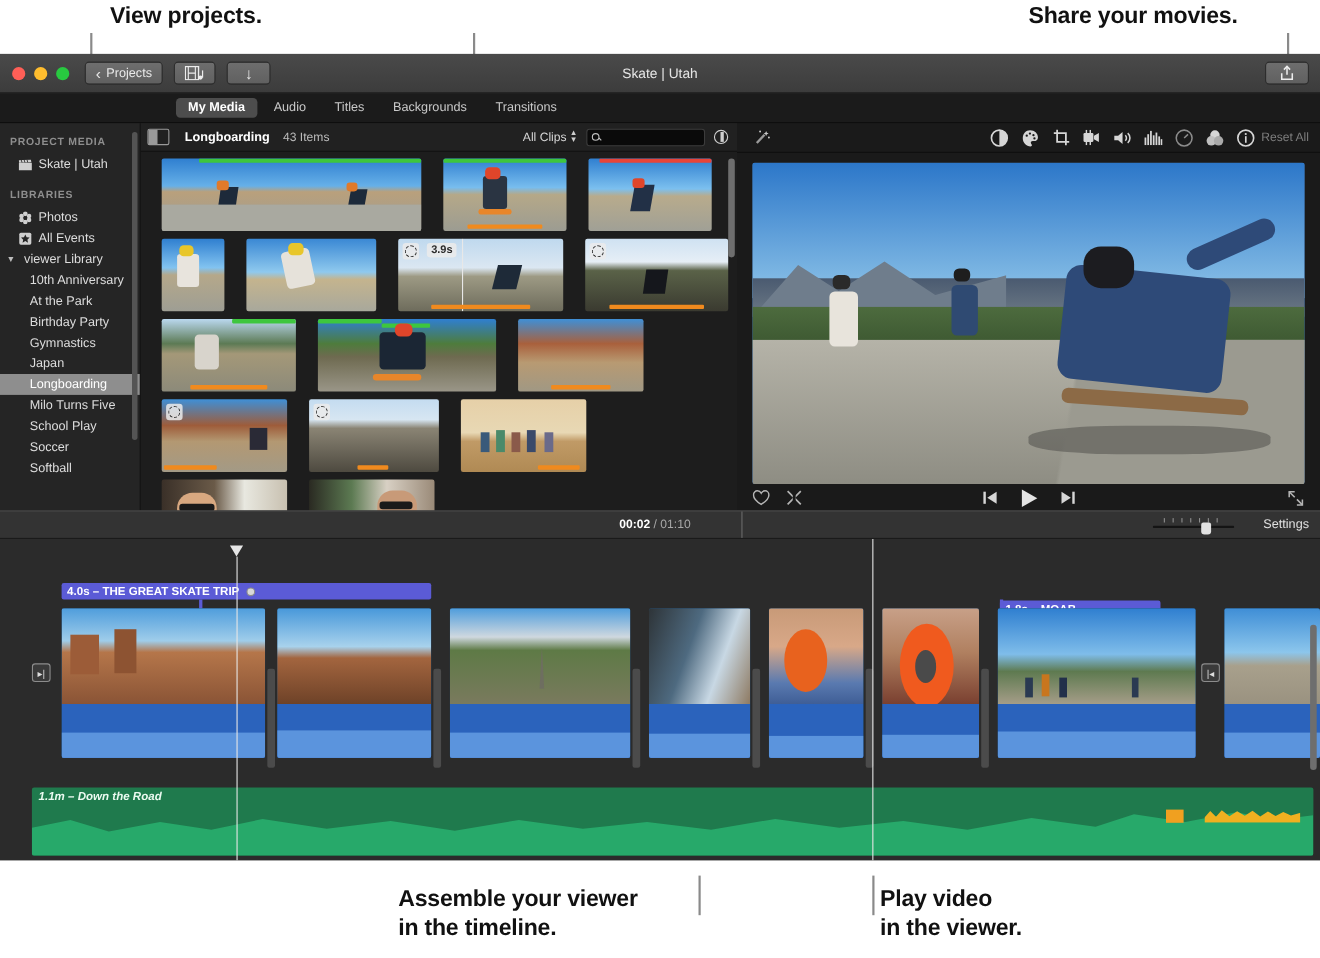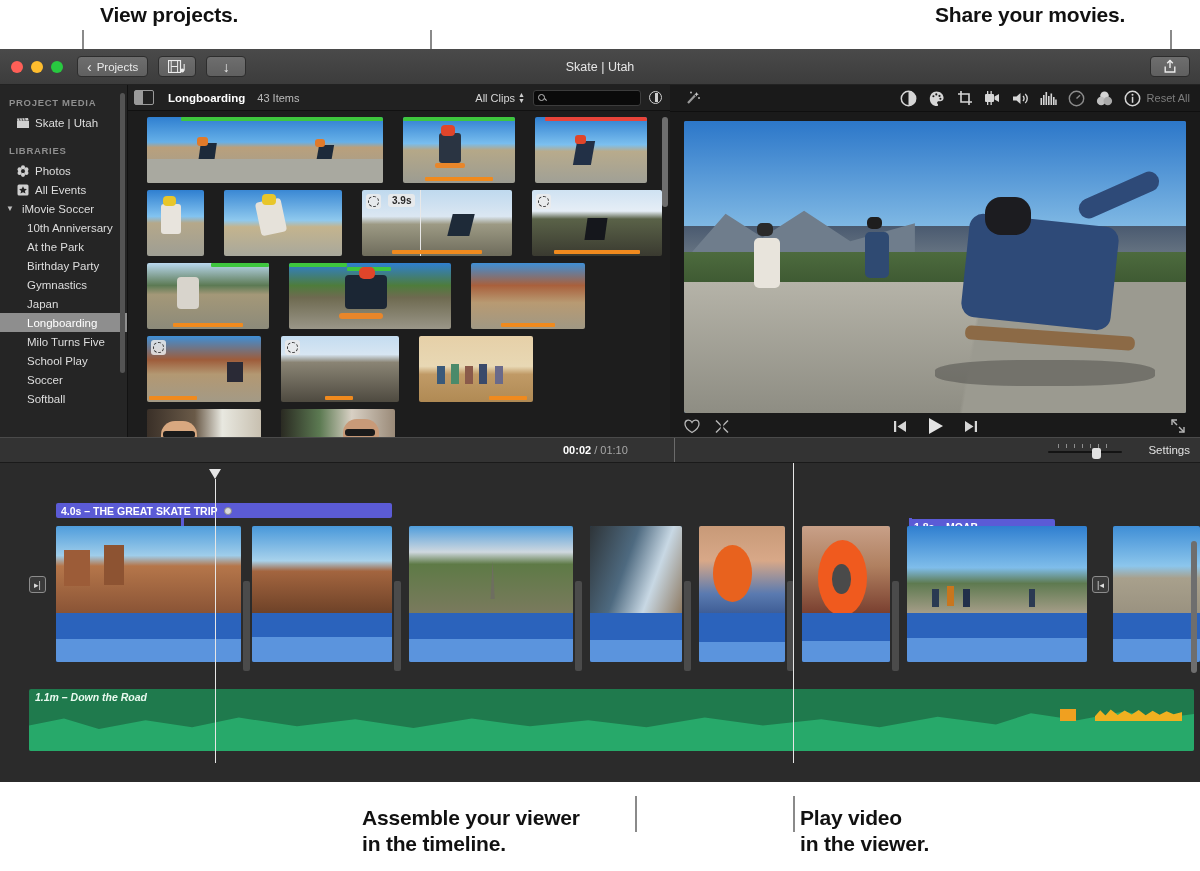--- a/index.html
+++ b/index.html
@@ -260,20 +260,27 @@
 
       <div class="share-btn">
         <svg width="14" height="15" viewBox="0 0 14 15">
           <path d="M7 1.5 L7 9" stroke="#ececec" stroke-width="1.4" fill="none"></path>
           <path d="M4.2 4.3 L7 1.4 L9.8 4.3" stroke="#ececec" stroke-width="1.4" fill="none"></path>
           <path d="M2.2 7.5 L2.2 13 L11.8 13 L11.8 7.5" stroke="#ececec" stroke-width="1.4" fill="none"></path>
         </svg>
       </div>
     </div>
 
+    <div class="tabstrip">
+      <div class="tab active">My Media</div>
+      <div class="tab">Audio</div>
+      <div class="tab">Titles</div>
+      <div class="tab">Backgrounds</div>
+      <div class="tab">Transitions</div>
+    </div>
 
     <div class="mainrow">
 
       <div class="sidebar">
         <div class="side-head">PROJECT MEDIA</div>
         <div class="side-item">
           <span class="side-ic">
             <svg width="12" height="10" viewBox="0 0 12 10">
               <rect x="0" y="3" width="12" height="7" fill="#cfcfcf"></rect>
               <path d="M0 0.6 L11 0 L11.6 2.4 L0.4 3Z" fill="#cfcfcf"></path>
@@ -307,21 +314,21 @@
             <svg width="12" height="12" viewBox="0 0 12 12">
               <rect x="0.5" y="0.5" width="11" height="11" rx="1.5" fill="#cfcfcf"></rect>
               <path d="M6 2.2 L7.2 4.7 L9.9 5 L7.9 6.9 L8.5 9.6 L6 8.2 L3.5 9.6 L4.1 6.9 L2.1 5 L4.8 4.7Z" fill="#252525"></path>
             </svg>
           </span>
           <span>All Events</span>
         </div>
 
         <div class="side-item" style="padding-left:6px;">
           <span class="disc">▼</span>
-          <span>iMovie Soccer</span>
+          <span>viewer Library</span>
         </div>
 
         <div class="side-item indent">10th Anniversary</div>
         <div class="side-item indent">At the Park</div>
         <div class="side-item indent">Birthday Party</div>
         <div class="side-item indent">Gymnastics</div>
         <div class="side-item indent">Japan</div>
         <div class="side-item indent selected">Longboarding</div>
         <div class="side-item indent">Milo Turns Five</div>
         <div class="side-item indent">School Play</div>

